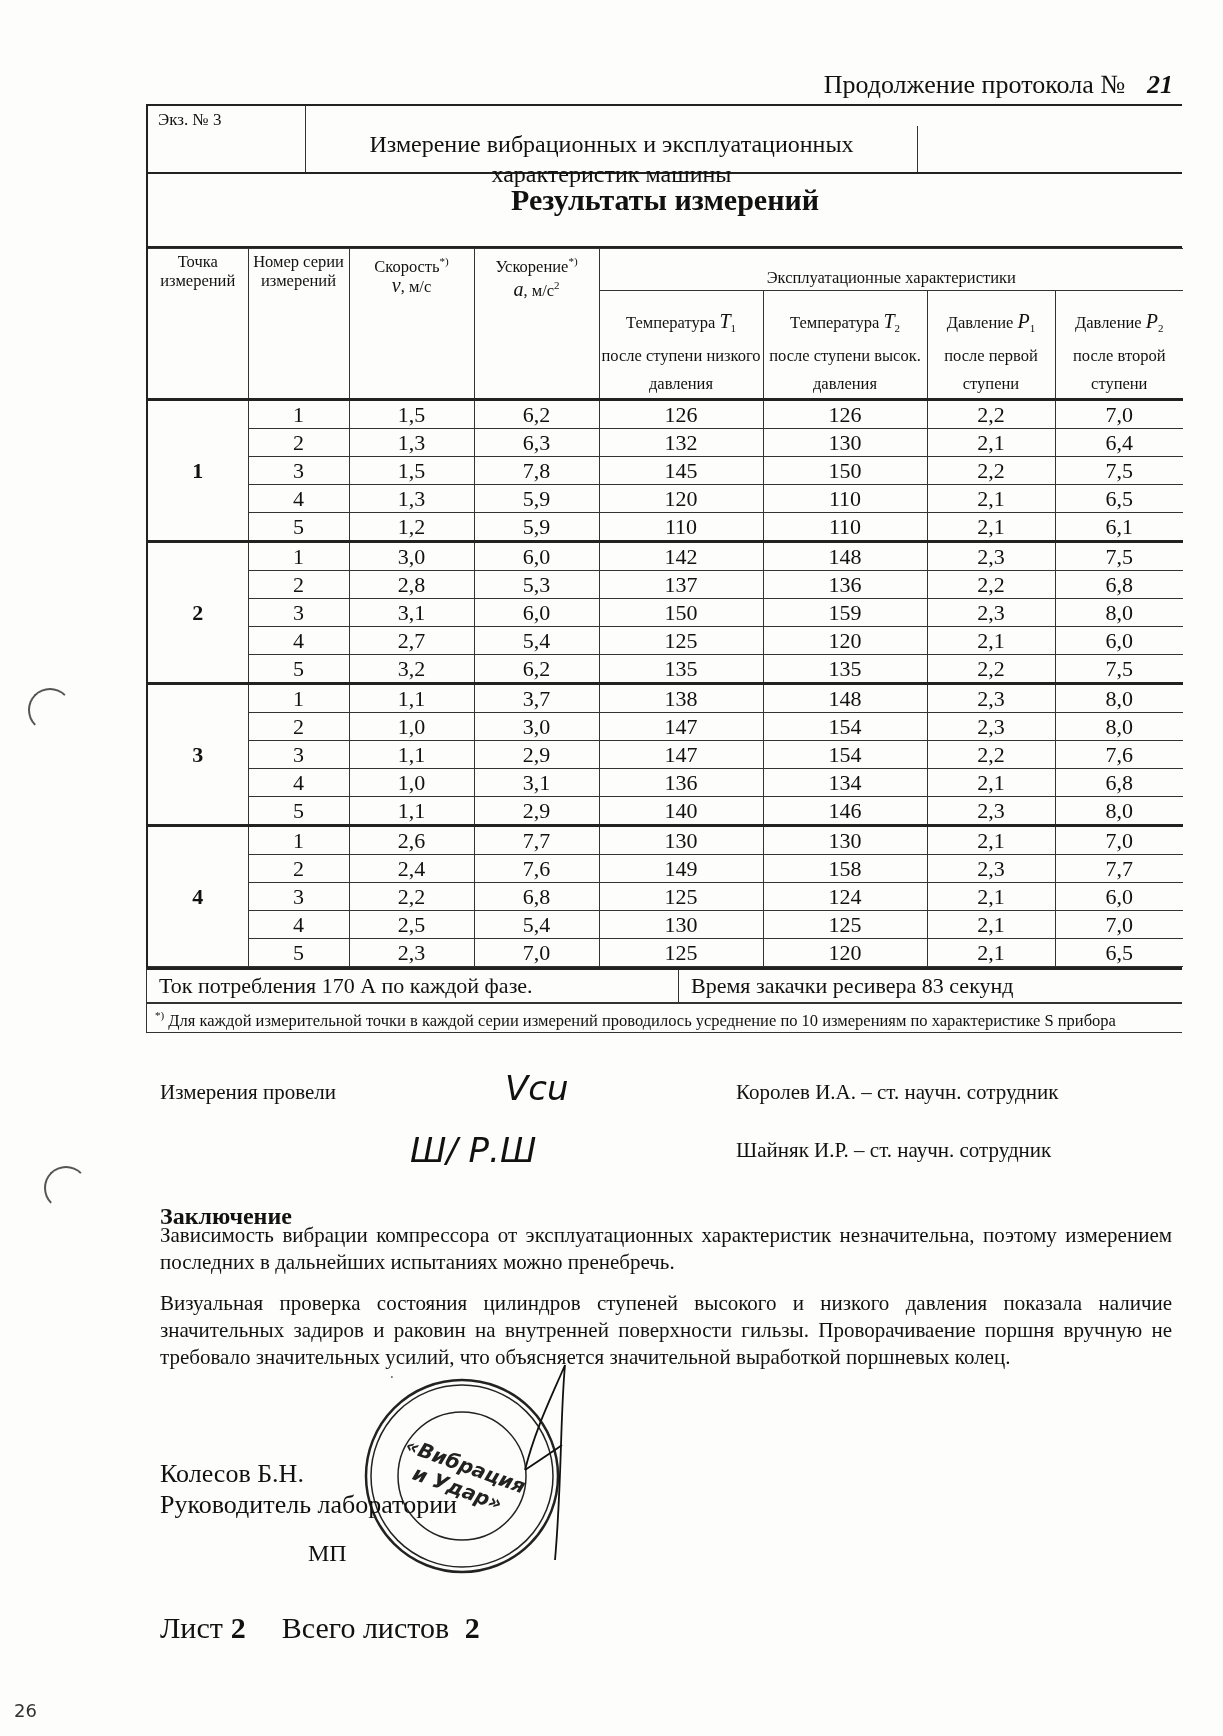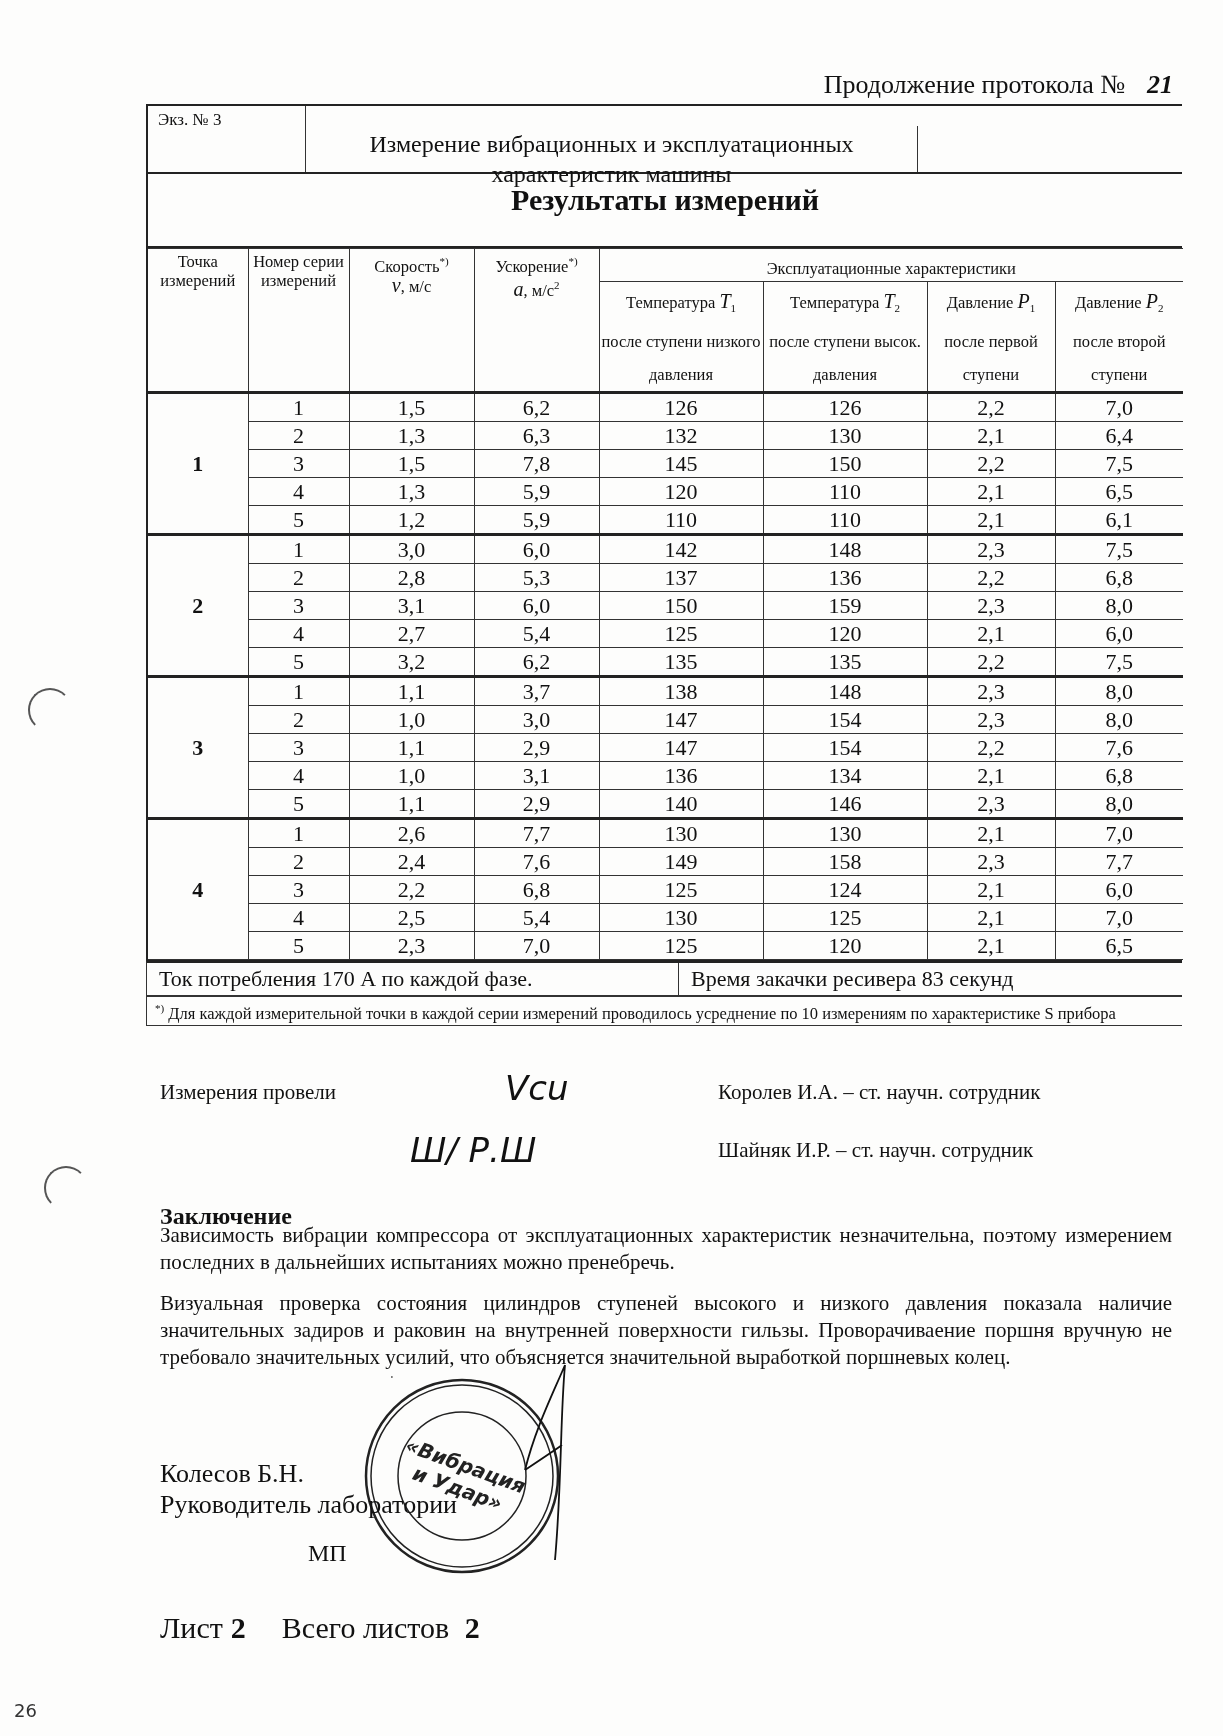--- a/index.html
+++ b/index.html
@@ -29,36 +29,36 @@
   }
 
   table.data {
     border-collapse: collapse; width: 1036px; table-layout: fixed;
   }
   table.data td, table.data th {
     border: 1.5px solid #333; text-align: center; font-weight: normal;
     padding: 0; font-size: 22px; height: 27px; line-height: 24px;
   }
   table.data th { font-size: 16.5px; line-height: 19px; vertical-align: top; padding-top: 3px; }
-  table.data th.sub { font-size: 16.5px; line-height: 33px; padding-top: 3px; }
-  table.data th.top { height: 22px; padding-top: 10px; margin-top: 36px; }
+  table.data th.sub { font-size: 16.5px; line-height: 28px; padding-top: 16px; }
+  table.data th.top { height: 22px; padding-top: 19px; margin-top: 36px; }
   table.data tr.grp-start td { border-top: 3px solid #222; }
   table.data td.point { font-weight: bold; font-size: 22px; border-left: 2px solid #222; }
   table.data td.last { border-right: none; }
   .ital { font-style: italic; font-size: 20px; }
   sup { font-size: 11px; }
   sub { font-size: 11px; }
 
   .foot-row { display: flex; border: 1.5px solid #333; border-top: 3px solid #222; border-right: none; height: 32px; font-size: 22px; line-height: 32px; }
   .foot-row .f1 { width: 532px; border-right: 1.5px solid #333; padding-left: 12px; box-sizing: border-box; }
   .foot-row .f2 { flex: 1; padding-left: 12px; }
   .footnote { border-left: 1.5px solid #333; border-bottom: 1.5px solid #333; border-top: 1.5px solid #333; font-size: 16.5px; line-height: 18px; padding: 2px 0 2px 8px; }
 
   .sig-label { left: 160px; top: 1080px; font-size: 21px; text-align: center; }
-  .sig-name { left: 718px; font-size: 21px; text-align: center; }
+  .sig-name { left: 736px; font-size: 21px; text-align: center; }
   .sig-mark { font-family: "DejaVu Sans", sans-serif; font-style: italic; font-size: 34px; color: #111; }
 
   .concl-title { left: 160px; top: 1183px; font-size: 24px; font-weight: bold; margin-top: 20px; }
   .para { left: 160px; width: 1012px; font-size: 21px; line-height: 27px; text-align: justify; }
 
   .head { left: 160px; top: 1458px; font-size: 26px; line-height: 31px; }
   .mp { left: 308px; top: 1540px; font-size: 24px; }
   .sheet { left: 160px; top: 1591px; font-size: 30px; margin-top: 20px; }
   .sheet b { margin: 0 36px 0 8px; }
   .corner { left: 14px; top: 1700px; font-family: "DejaVu Sans", sans-serif; font-size: 18px; color: #333; }

